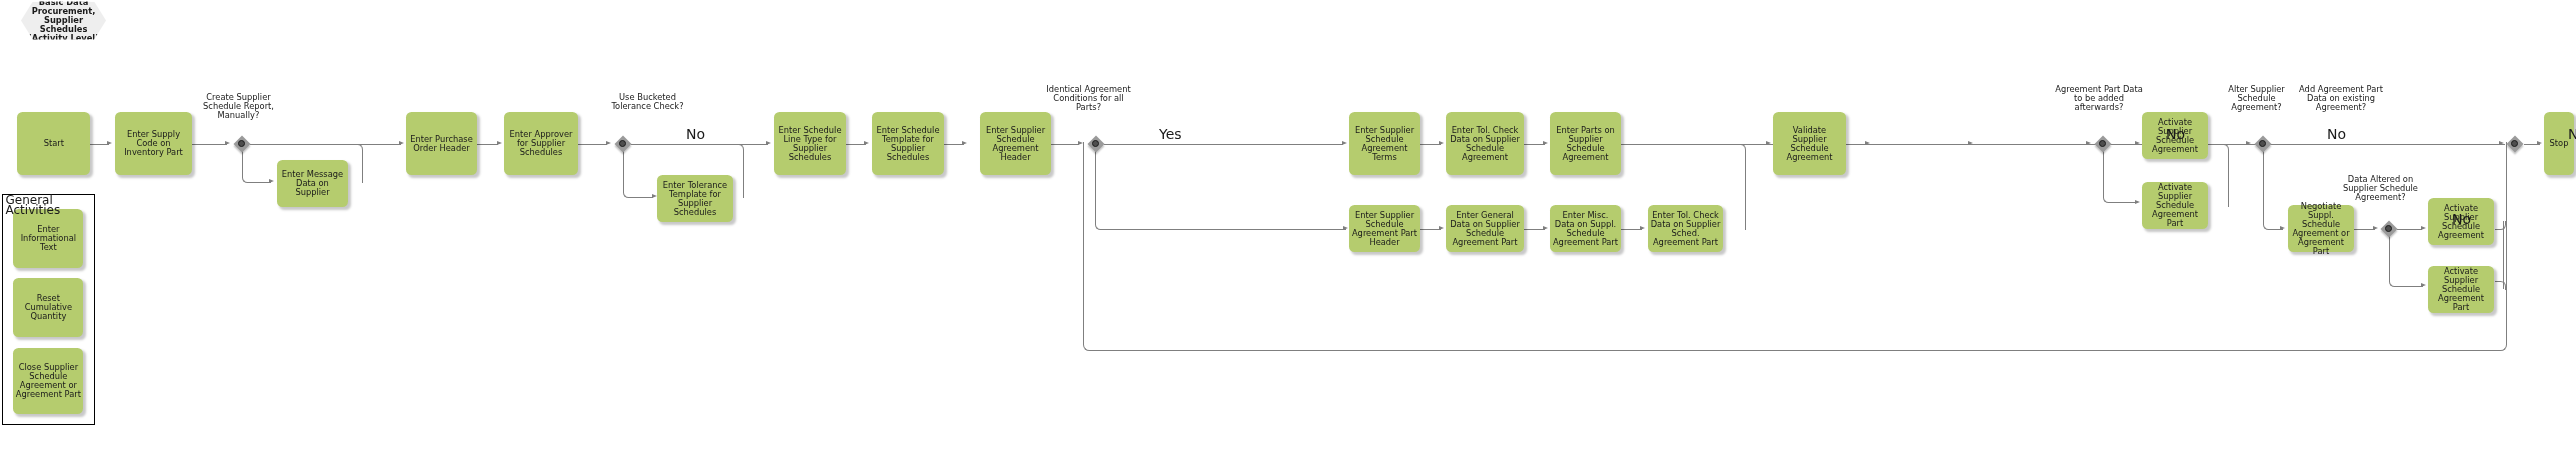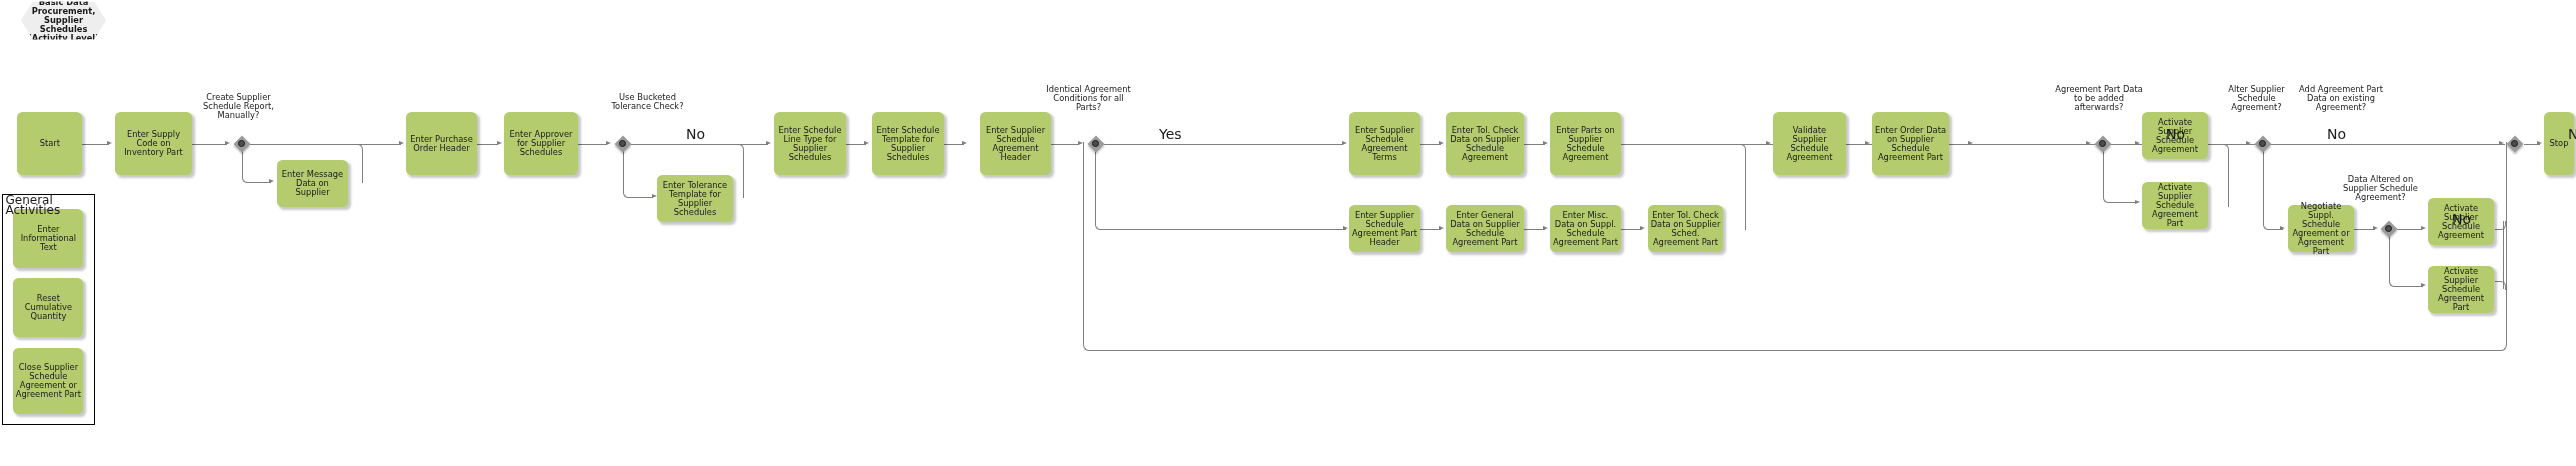--- a/index.html
+++ b/index.html
@@ -177,21 +177,21 @@
   <div class="task" style="left:13.4px; top:209px; width:70px; height:59px;">
     <span>Enter Informational Text</span>
   </div>
   <div class="task" style="left:13.4px; top:278px; width:70px; height:59px;">
     <span>Reset Cumulative Quantity</span>
   </div>
   <div class="task" style="left:13.4px; top:348px; width:70px; height:66px;">
     <span>Close Supplier Schedule Agreement or Agreement Part</span>
   </div>
 
-  <div class="task" style="left:17.4px; top:112px; width:65px; height:63px;text-align:right;">
+  <div class="task" style="left:17.4px; top:112px; width:73px; height:63px;text-align:right;">
     <span>Start</span>
   </div>
 
   <div class="hline" style="left:82px; top:144px; width:27px;"></div>
   <div class="arrow" style="left:107px; top:141px;"></div>
 
   <div class="task" style="left:115px; top:112px; width:77px; height:63px;">
     <span>Enter Supply Code on Inventory Part</span>
   </div>
 
@@ -331,23 +331,20 @@
 
   <div class="hline" style="left:1744px; top:144px; width:24px;"></div>
   <div class="arrow" style="left:1766px; top:141px;"></div>
 
   <div class="task" style="left:1773px; top:112px; width:73px; height:63px;">
     <span>Validate Supplier Schedule Agreement</span>
   </div>
   <div class="hline" style="left:1846px; top:144px; width:20.5px;"></div>
   <div class="arrow" style="left:1865px; top:141px;"></div>
 
-  <div class="task" style="left:1872px; top:112px; width:77px; height:63px;">
-    <span>Enter Order Data on Supplier Schedule Agreement Part</span>
-  </div>
   <div class="hline" style="left:1949px; top:144px; width:20.5px;"></div>
   <div class="arrow" style="left:1968px; top:141px;"></div>
 
 
   <div class="hline" style="left:2054px; top:144px; width:33px;"></div>
   <div class="arrow" style="left:2086px; top:141px;"></div>
 
   <div class="glabel" style="left:2051px; top:85px; width:96px;">Agreement Part Data to be added afterwards?</div>
   <div class="gateway" style="left:2094px; top:135px;">
     <div class="dia"></div>

